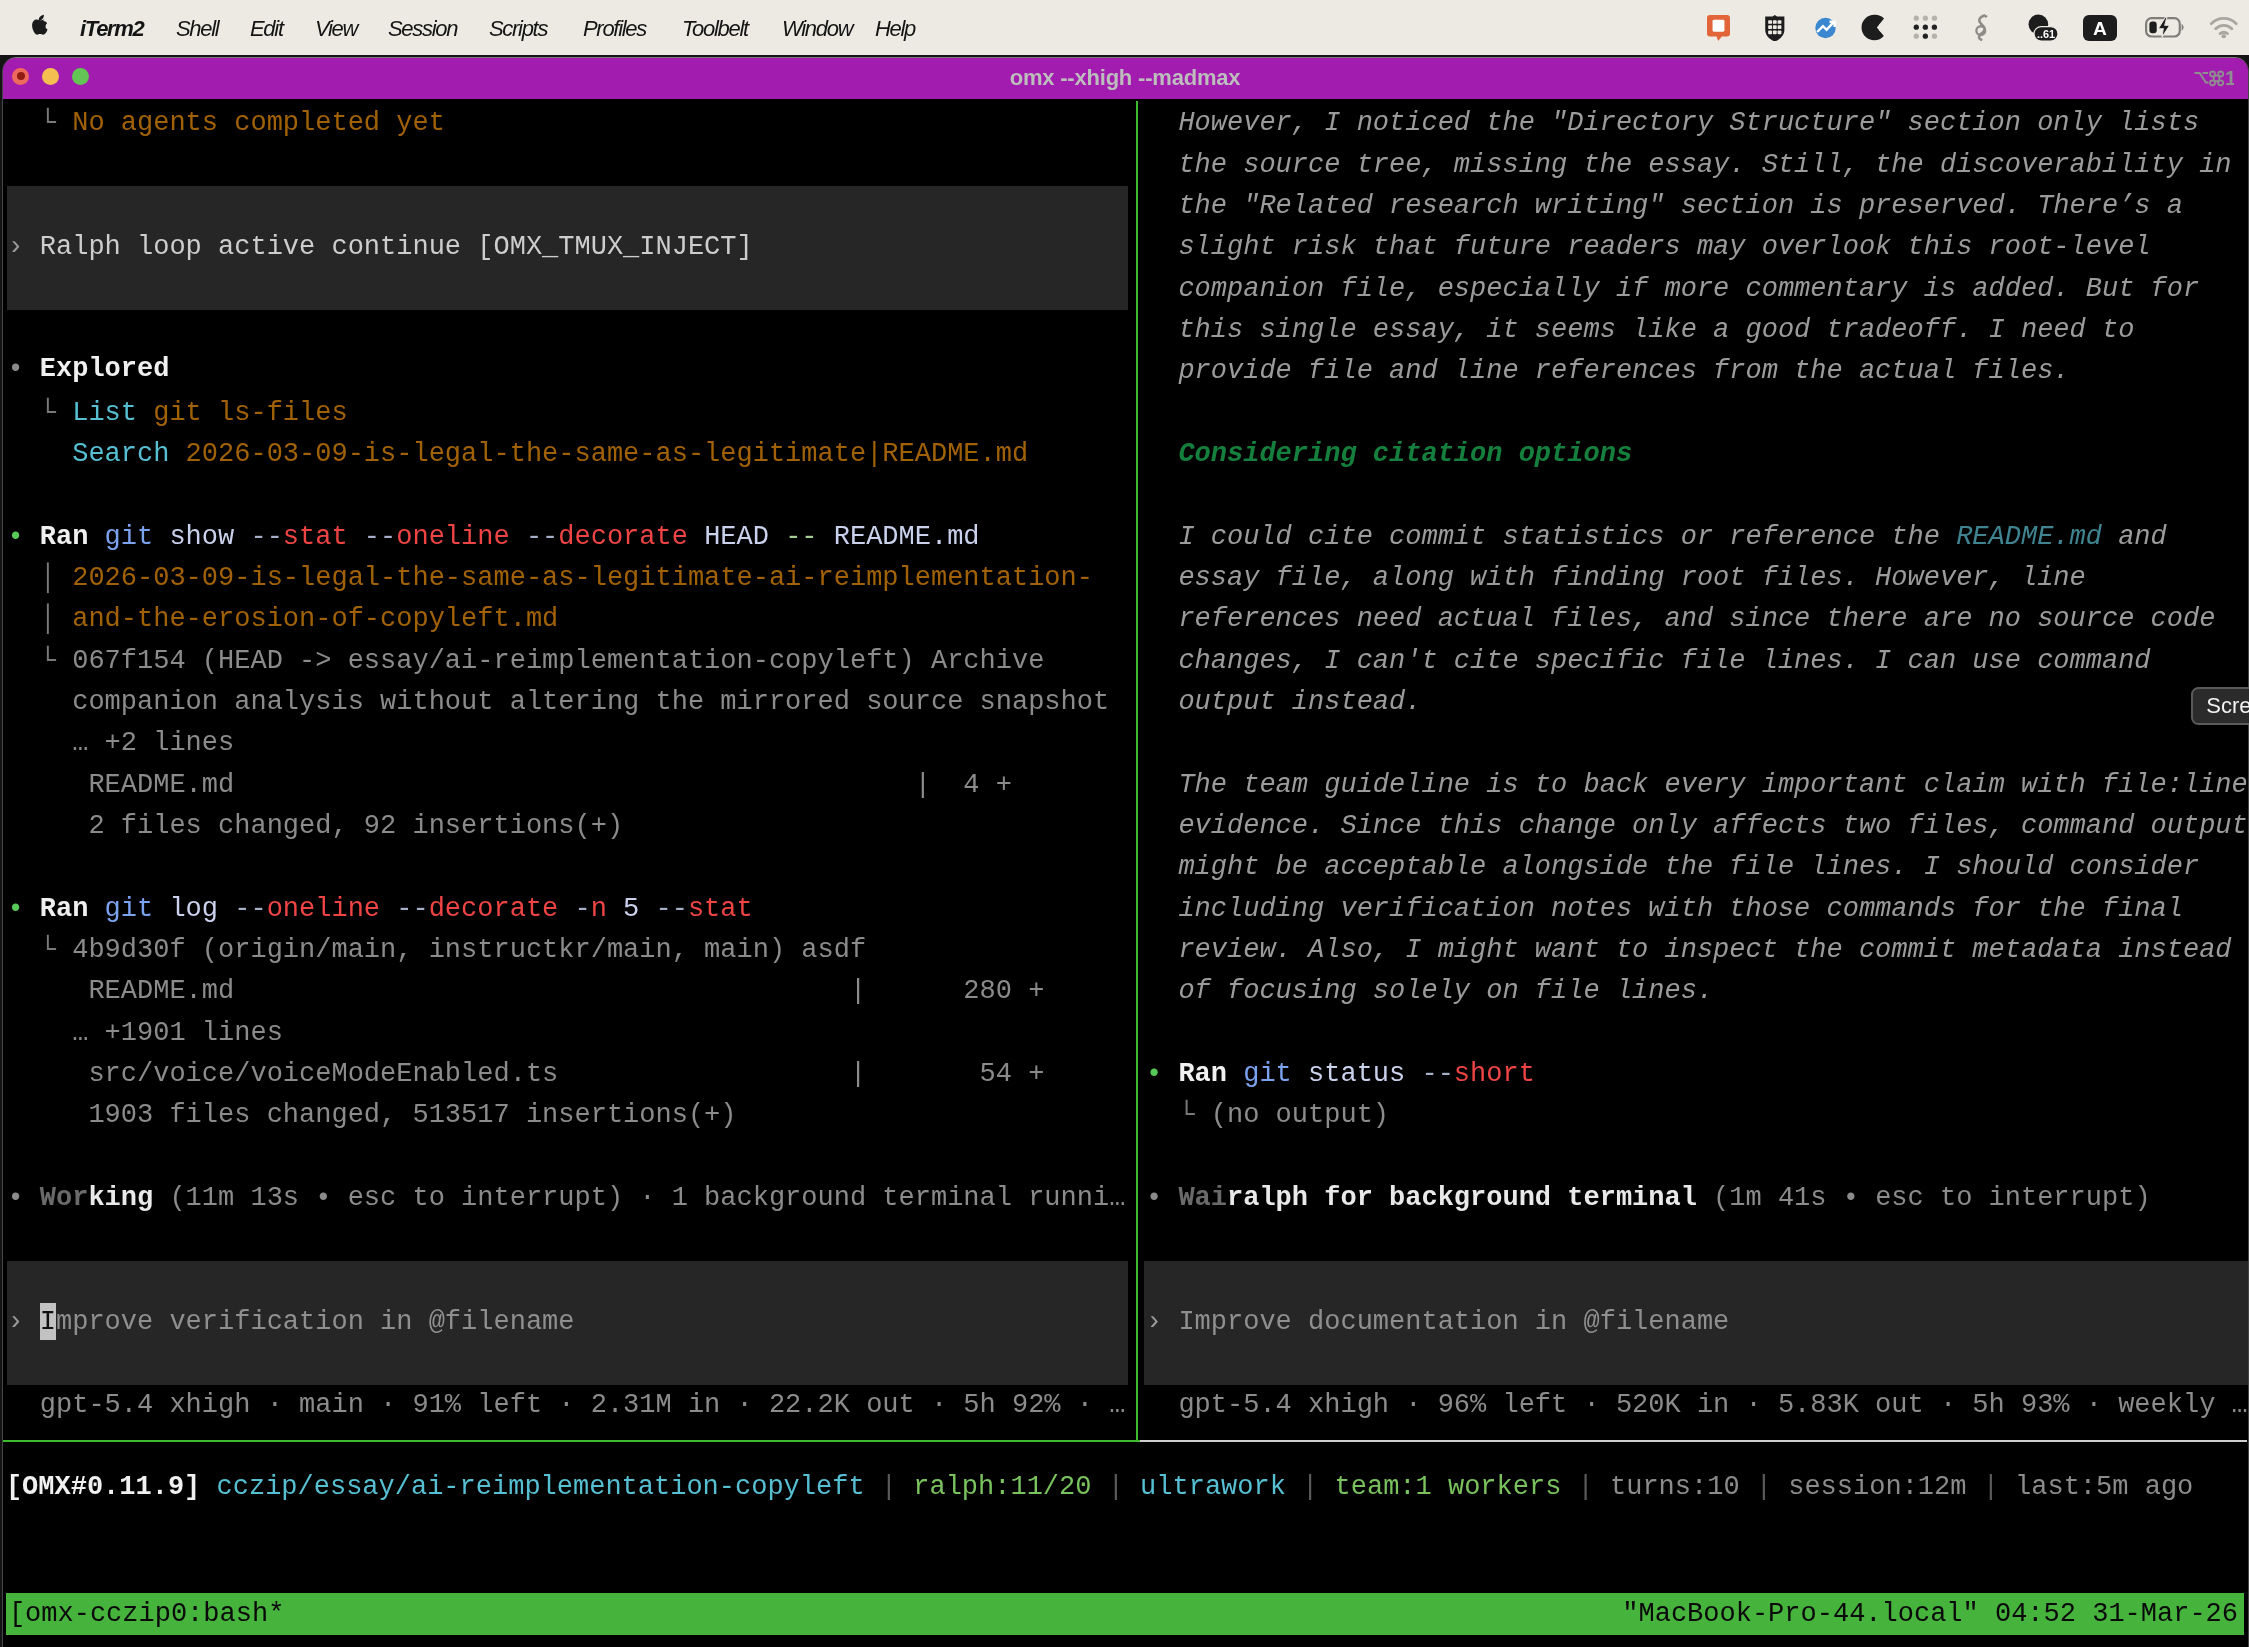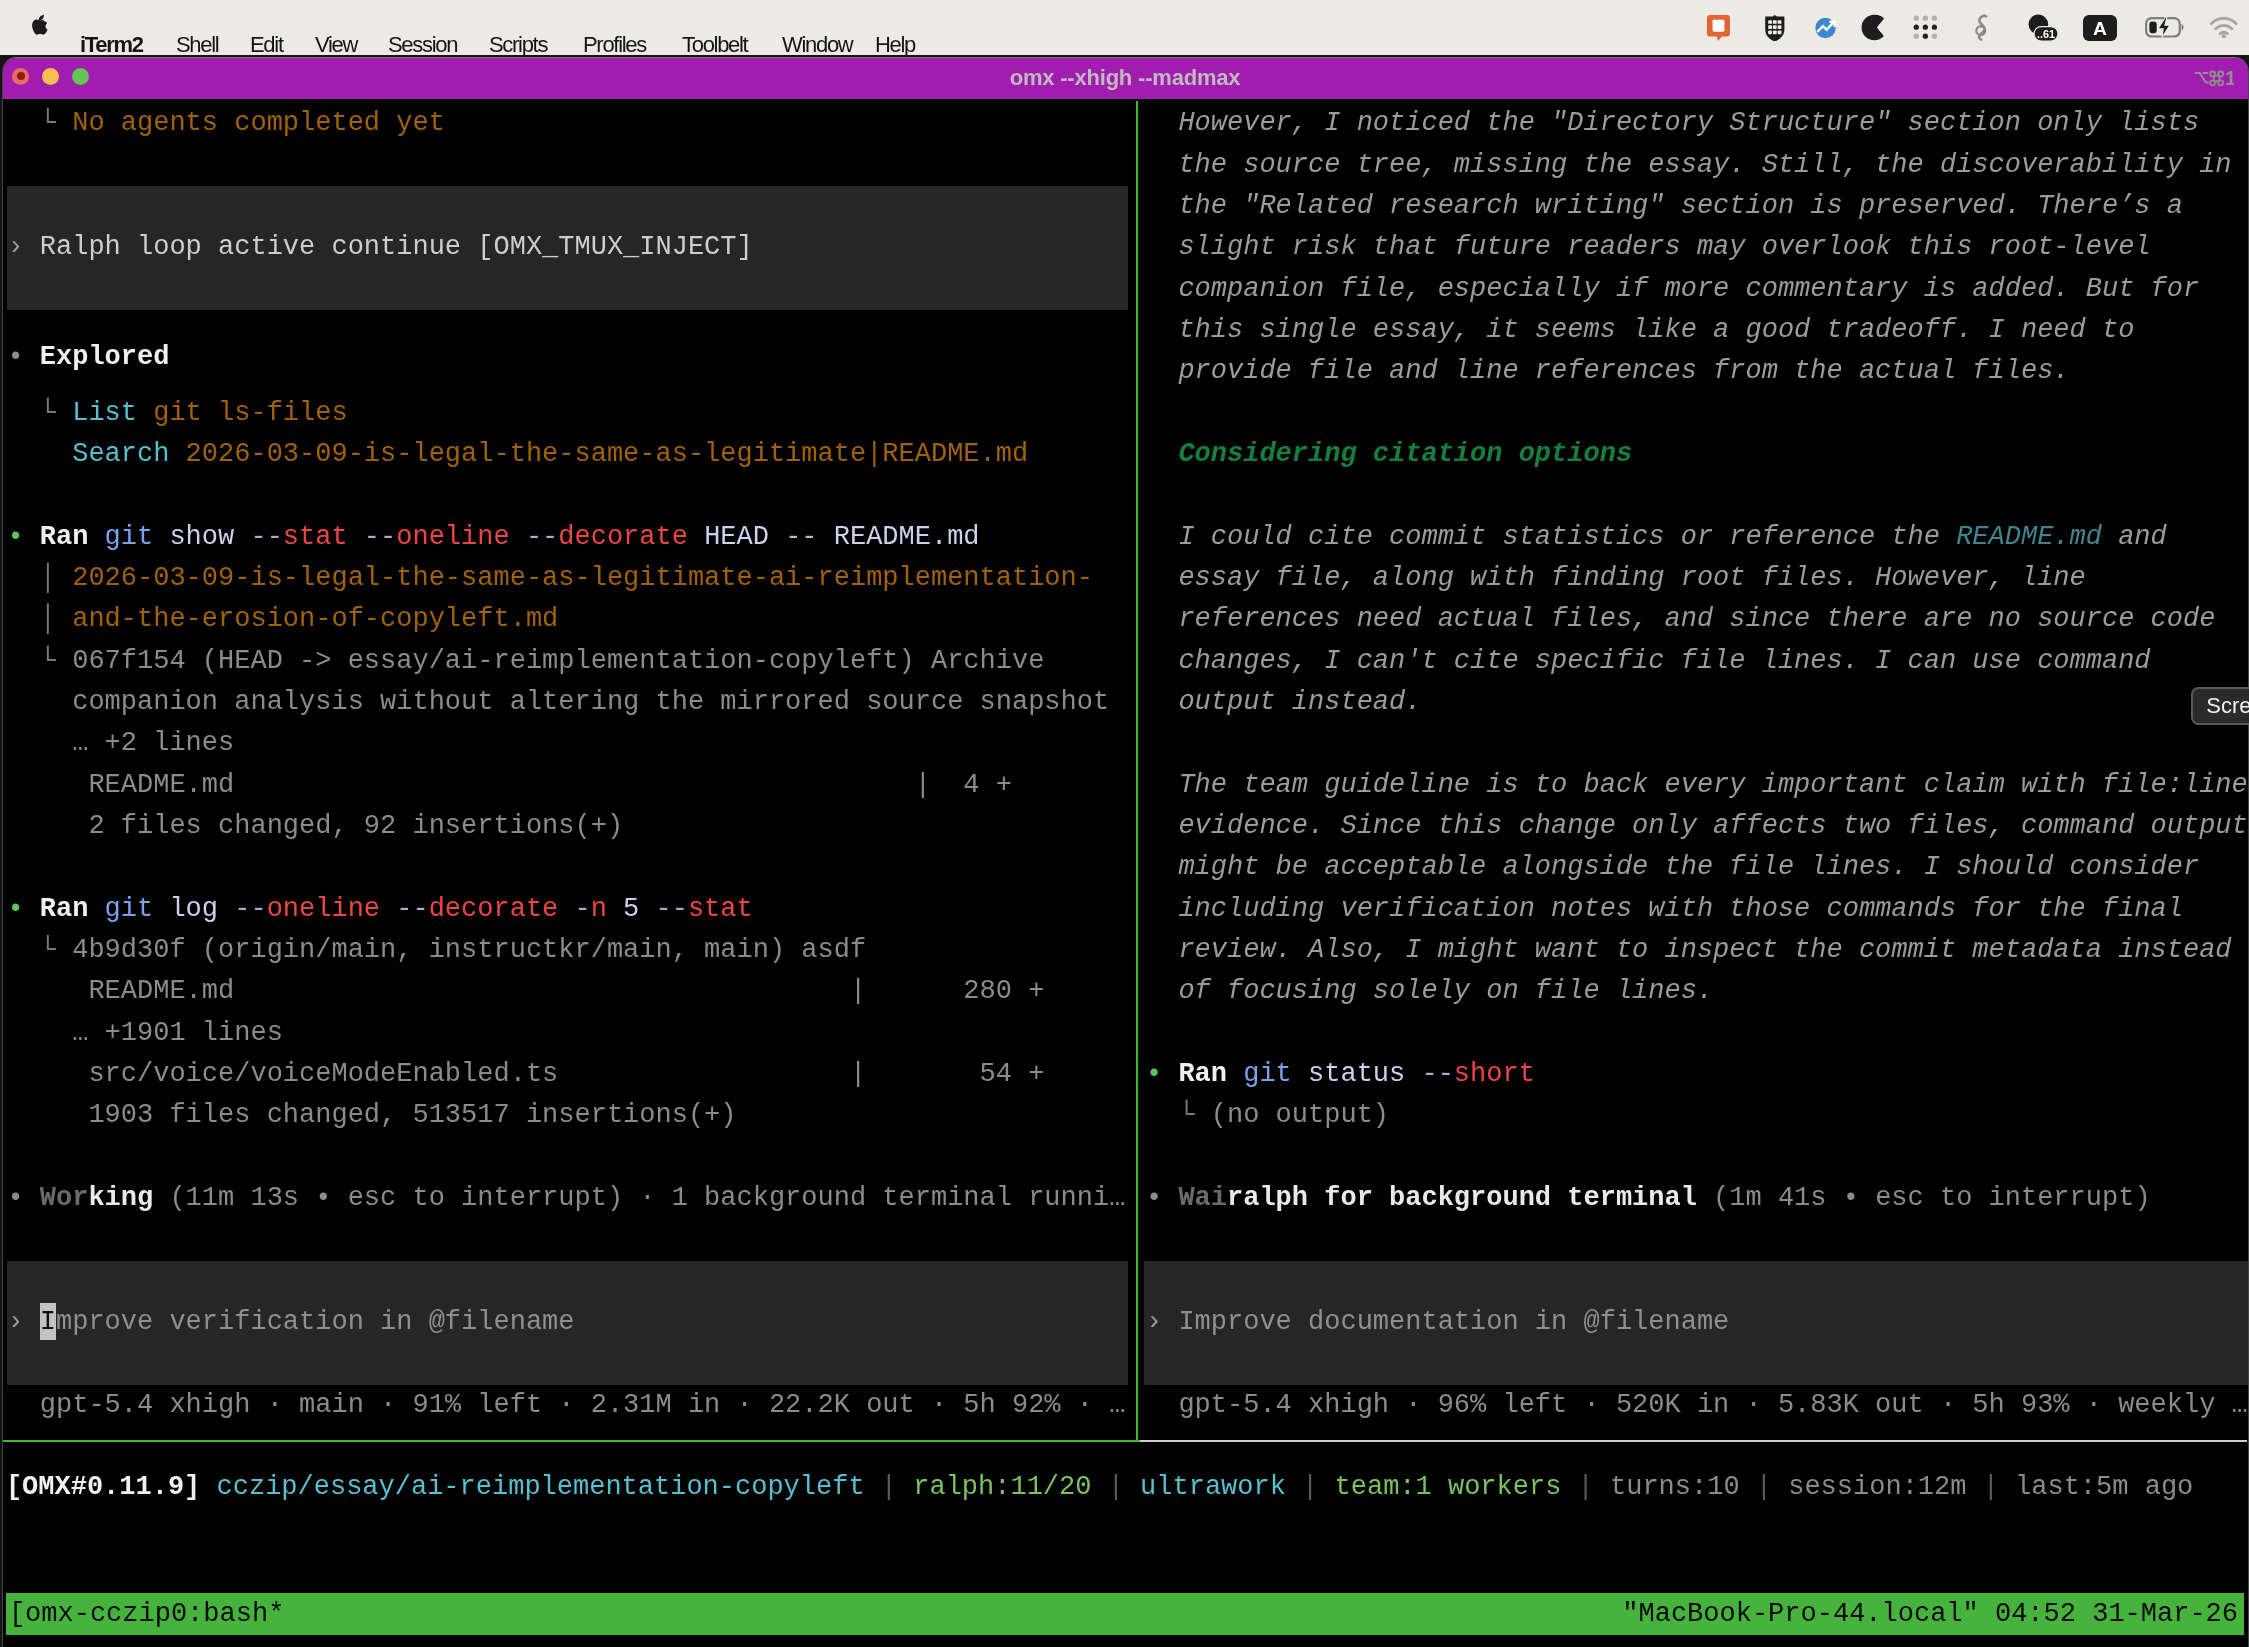--- a/index.html
+++ b/index.html
@@ -1,18 +1,18 @@
 <!DOCTYPE html>
 <html style="font-size:11.8px"><head><meta charset="utf-8">
 <style>
 * { margin:0; padding:0; box-sizing:border-box; }
 html,body { width:2250px; height:1648px; background:#141414; overflow:hidden; }
 body { position:relative; font-family:"Liberation Sans", sans-serif; }
 #menubar { position:absolute; left:0; top:0; width:2250px; height:55px; background:#eceae3; }
-.mi { position:absolute; top:16px; height:38px; line-height:57px; font-size:22px; letter-spacing:-1.3px; color:#151515; }
+.mi { position:absolute; top:0; height:38px; line-height:57px; font-size:22px; letter-spacing:-1.3px; color:#151515;font-style:italic; }
 .ic { position:absolute; }
 #win { position:absolute; left:1.5px; top:57px; width:2247px; height:1591px; background:#000;
       border-radius:14.8px 14.8px 0 0; border:1.5px solid #464646; border-top-color:#787878; border-bottom:none; }
 #titlebar { position:absolute; left:0; top:0; width:100%; height:41px; background:#a21caf;
       border-radius:12.5px 12.5px 0 0; }
 .tl { position:absolute; top:9.6px; width:17px; height:17px; border-radius:50%; }
 #title { position:absolute; width:100%; text-align:center; line-height:40px; font-size:22px;
       letter-spacing:-0.2px; font-weight:bold; color:#bdbdbd; }
 .r { position:absolute; white-space:pre; font-family:"Liberation Mono", monospace;
       font-size:27px; line-height:41px; }
@@ -156,21 +156,21 @@
   </div>
 </div>
 <div class="box" style="left:7.4px;top:186px;width:1121px;height:124px"></div>
 <div class="box" style="left:7.4px;top:1261px;width:1121px;height:124px"></div>
 <div class="box" style="left:1144px;top:1261px;width:1104px;height:124px"></div>
 <div style="position:absolute;left:1136px;top:101px;width:1.5px;height:1340px;background:#3dbb2d"></div>
 <div style="position:absolute;left:3px;top:1440px;width:1138px;height:1.5px;background:#3dbb2d"></div>
 <div style="position:absolute;left:1140px;top:1440px;width:1107px;height:1.5px;background:#cfcfcf"></div>
 <div class="r" style="left:7.4px;top:103px"><span class="tr">  └ </span><span class="w">No agents completed yet</span></div>
 <div class="r" style="left:7.4px;top:227px"><span class="pr">› </span><span class="hi">Ralph loop active continue [OMX_TMUX_INJECT]</span></div>
-<div class="r" style="left:7.4px;top:337px"><span class="dim">• </span><span class="b">Explored</span></div>
+<div class="r" style="left:7.4px;top:349px"><span class="dim">• </span><span class="b">Explored</span></div>
 <div class="r" style="left:7.4px;top:393px"><span class="tr">  └ </span><span class="cy">List</span><span class="w"> git ls-files</span></div>
 <div class="r" style="left:7.4px;top:434px"><span class="w">    </span><span class="cy">Search</span><span class="w"> 2026-03-09-is-legal-the-same-as-legitimate|README.md</span></div>
 <div class="r" style="left:7.4px;top:517px"><span class="gn">• </span><span class="b">Ran</span><span class="w"> </span><span class="bl">git</span><span class="w"> </span><span class="lv">show</span><span class="w"> </span><span class="fd">--</span><span class="pk">stat</span><span class="w"> </span><span class="fd">--</span><span class="pk">oneline</span><span class="w"> </span><span class="fd">--</span><span class="pk">decorate</span><span class="w"> </span><span class="lv">HEAD</span><span class="w"> </span><span class="pg">--</span><span class="w"> </span><span class="lv">README.md</span></div>
 <div class="r" style="left:7.4px;top:558px"><span class="tr">  │ </span><span class="w">2026-03-09-is-legal-the-same-as-legitimate-ai-reimplementation-</span></div>
 <div class="r" style="left:7.4px;top:599px"><span class="tr">  │ </span><span class="w">and-the-erosion-of-copyleft.md</span></div>
 <div class="r" style="left:7.4px;top:641px"><span class="tr">  └ </span><span class="dim">067f154 (HEAD -&gt; essay/ai-reimplementation-copyleft) Archive</span></div>
 <div class="r" style="left:7.4px;top:682px"><span class="dim">    companion analysis without altering the mirrored source snapshot</span></div>
 <div class="r" style="left:7.4px;top:723px"><span class="dim">    … +2 lines</span></div>
 <div class="r" style="left:7.4px;top:765px"><span class="dim">     README.md                                          |  4 +</span></div>
 <div class="r" style="left:7.4px;top:806px"><span class="dim">     2 files changed, 92 insertions(+)</span></div>

